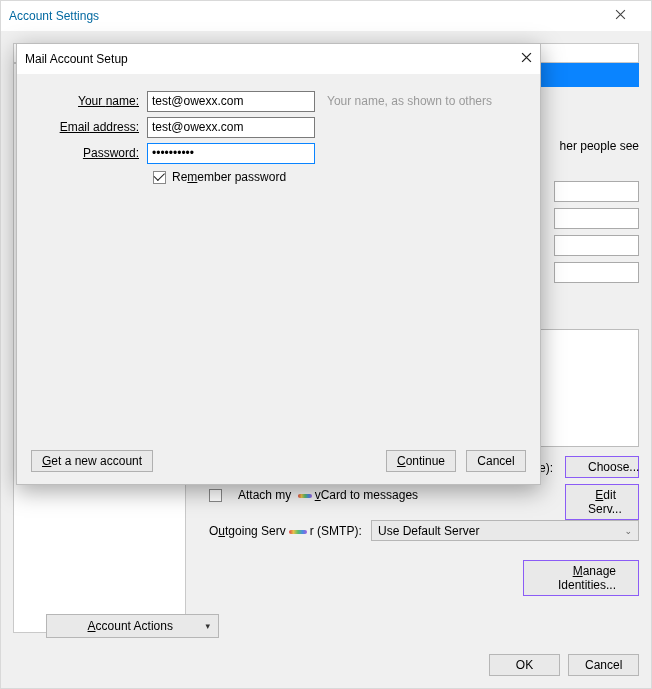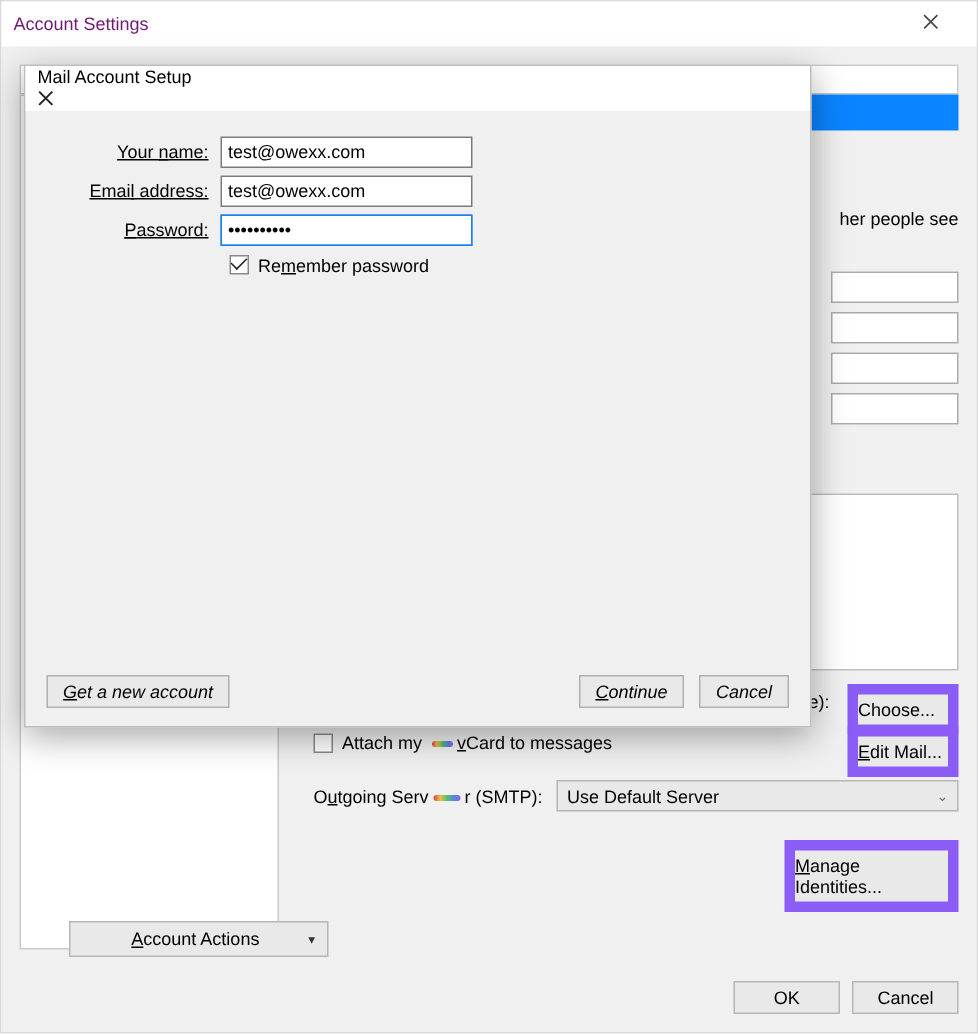--- a/index.html
+++ b/index.html
@@ -1,63 +1,63 @@
 <!DOCTYPE html>
 <html><head>
 <meta charset="utf-8">
 <style>
   * { box-sizing: border-box; font-family: "Segoe UI", Tahoma, sans-serif; font-size: 12px; }
   html, body { margin:0; padding:0; width:652px; height:689px; background:#fff; color:#000; }
   .window { position:relative; width:652px; height:689px; border:1px solid #d9d9d9; background:#fff; }
   .titlebar { height:30px; display:flex; align-items:center; padding:0 8px; background:#fff; }
-  .titlebar .title { flex:1; color:#701a75; }
+  .titlebar .title { flex:1; color:#0369a1; }
   .titlebar .close { width:45px; text-align:center; color:#555; }
   .close-x svg { pointer-events:none; }
   .content { position:relative; height:calc(100% - 30px); }
 
   
   .bg-pane { position:absolute; inset:0; background:#f0f0f0; }
   .bg-hdr { position:absolute; top:12px; left:12px; right:12px; height:20px; background:#fff; border:1px solid #c9c9c9; }
   .bg-listbox { position:absolute; top:32px; left:12px; width:173px; height:570px; background:#fff; border:1px solid #c9c9c9; }
   .chev { display:block; padding:4px 6px; color:#555; font-size:11px; height:18px; line-height:10px; }
   .bg-right { position:absolute; top:32px; left:190px; right:12px; bottom:56px; }
   .bg-blue { position:absolute; top:0; right:0; width:280px; height:24px; background:#0a84ff; }
   .bg-fragtext { position:absolute; color:#000; }
   .bg-input-ghost { position:absolute; right:0; width:85px; height:21px; background:#fff; border:1px solid #aaa; }
-  .bg-btn-ghost { position:absolute; background:#e9e9e9; border:7px solid #8b5cf6; text-align:left; padding:3px 0; }
+  .bg-btn-ghost { position:absolute; background:#e9e9e9; border:1px solid #8b5cf6; text-align:right; padding:3px 22px; }
   .bg-select-ghost { position:absolute; background:#e9e9e9; border:1px solid #b6b6b6; height:21px; padding:2px 6px; display:flex; align-items:center; }
   .bg-select-ghost .chevd { margin-left:auto; font-size:9px; color:#666; }
-  .bg-checkbox { position:absolute; display:flex; align-items:center; gap:6px; }
+  .bg-checkbox { position:absolute; display:flex; align-items:center; gap:16px; }
   .cb { width:13px; height:13px; border:1px solid #888; background:#fff; display:inline-block; }
   .signature-box { position:absolute; right:0; top:266px; width:272px; height:118px; border:1px solid #bcbcbc; background:#fff; }
 
   .account-actions { position:absolute; left:12px; bottom:50px; width:173px; height:24px; background:#e9e9e9; border:1px solid #b6b6b6; display:flex; align-items:center; padding:0 8px;margin-left:33px; }
   .account-actions .lbl { flex:1; text-align:center; }
   .account-actions .arrow { font-size:9px; color:#333; }
 
   .ok-cancel { position:absolute; right:12px; bottom:12px; display:flex; gap:8px; }
   .winbtn { background:#e9e9e9; border:1px solid #b6b6b6; padding:3px 16px; width:71px; text-align:center; cursor:default; }
 
   .underline-key { text-decoration:underline; }
 
   
   .modal { position:absolute; left:15px; top:12px; width:525px; height:442px; background:#f0f0f0; border:1px solid #bdbdbd; box-shadow:0 6px 22px rgba(0,0,0,0.35); }
-  .modal .mtitlebar { height:30px; display:flex; padding:0 8px; background:#fff;flex-direction:column; }
+  .modal .mtitlebar { height:30px; display:flex; align-items:center; padding:0 8px; background:#fff; }
   .modal .mtitle { flex:1; }
   .modal .mbody { position:relative; padding:14px 14px 0 14px; height:calc(100% - 30px - 46px); }
   .form-row { display:flex; align-items:center; height:26px; }
   .form-row .lbl { width:116px; text-align:right; padding-right:8px;text-decoration:underline; }
   .form-row input[type=text], .form-row input[type=password] { width:168px; height:21px; border:1px solid #7a7a7a; padding:1px 4px; background:#fff; }
   .form-row .hint { margin-left:12px; color:#9a9a9a; }
-  .remember-row { display:flex; margin-top:4px; margin-left:122px; gap:6px; }
+  .remember-row { display:flex; align-items:center; margin-top:4px; margin-left:122px; gap:6px; }
   .cb.checked::after { content:""; display:block; width:9px; height:5px; border-left:1.5px solid #222; border-bottom:1.5px solid #222; transform:rotate(-45deg) translate(0px,-1px); margin:1px 0 0 1px; }
   .modal-footer { position:absolute; left:0; right:0; bottom:0; height:46px; display:flex; align-items:center; padding:0 14px; }
   .modal-footer .left { }
   .modal-footer .right { margin-left:auto; display:flex; gap:10px; }
-  .mbtn { background:#e9e9e9; border:1px solid #b0b0b0; padding:3px 10px; min-width:60px; text-align:center; cursor:default;font-style:italic; }
+  .mbtn { background:#e9e9e9; border:1px solid #b0b0b0; padding:3px 10px; min-width:60px; text-align:center; cursor:default; }
   .mbtn.get { min-width:104px; }
 
   .rb-rainbow { display:inline-block; width:18px; height:4px; background:linear-gradient(90deg,#d44,#e8c04a,#5ac06a,#4a8de0,#a05ce0); border-radius:2px; margin:0 3px; vertical-align:middle; }
   .rb-rainbow.short { width:14px; }
 </style>
 </head>
 <body>
 
 <div class="window">
   <div class="titlebar">
@@ -94,21 +94,21 @@
         <div class="bg-input-ghost" style="top:172px;"></div>
         <div class="bg-input-ghost" style="top:199px;"></div>
 
         <div class="signature-box"></div>
 
         <span class="bg-fragtext" style="top:398px; right:86px;">age):</span>
         <div class="bg-btn-ghost" style="top:393px; right:0; width:74px;">
           <span>Choose...</span>
         </div>
         <div class="bg-btn-ghost" style="top:421px; right:0; width:74px;">
-          <span class="underline-key">E</span><span>dit Mail...</span>
+          <span class="underline-key">E</span><span>dit Serv...</span>
         </div>
 
         <div class="bg-checkbox" style="top:425px; left:18px;">
           <span class="cb"></span>
           <span>
             <span>Attach my </span><span class="rb-rainbow short"></span><span class="underline-key">v</span><span>Card to messages</span>
           </span>
         </div>
 
         <span class="bg-fragtext" style="top:461px; left:18px;">
@@ -142,20 +142,21 @@
           <svg width="11" height="11" viewBox="0 0 10 10">
               <path d="M1 1 L9 9 M9 1 L1 9" stroke="#222" stroke-width="1.2"></path>
             </svg>
         </span>
       </div>
 
       <div class="mbody">
         <div class="form-row">
           <span class="lbl">Your <span class="underline-key">n</span>ame:</span>
           <input type="text" value="test@owexx.com" style="">
+          <span class="hint">Your name, as shown to others</span>
         </div>
         <div class="form-row">
           <span class="lbl">Emai<span class="underline-key">l</span> address:</span>
           <input type="text" value="test@owexx.com" style="">
         </div>
         <div class="form-row">
           <span class="lbl"><span class="underline-key">P</span>assword:</span>
           <input type="text" style="outline: rgb(10, 132, 255) solid 1px; outline-offset: -1px;" value="••••••••••">
         </div>
         <div class="remember-row">

